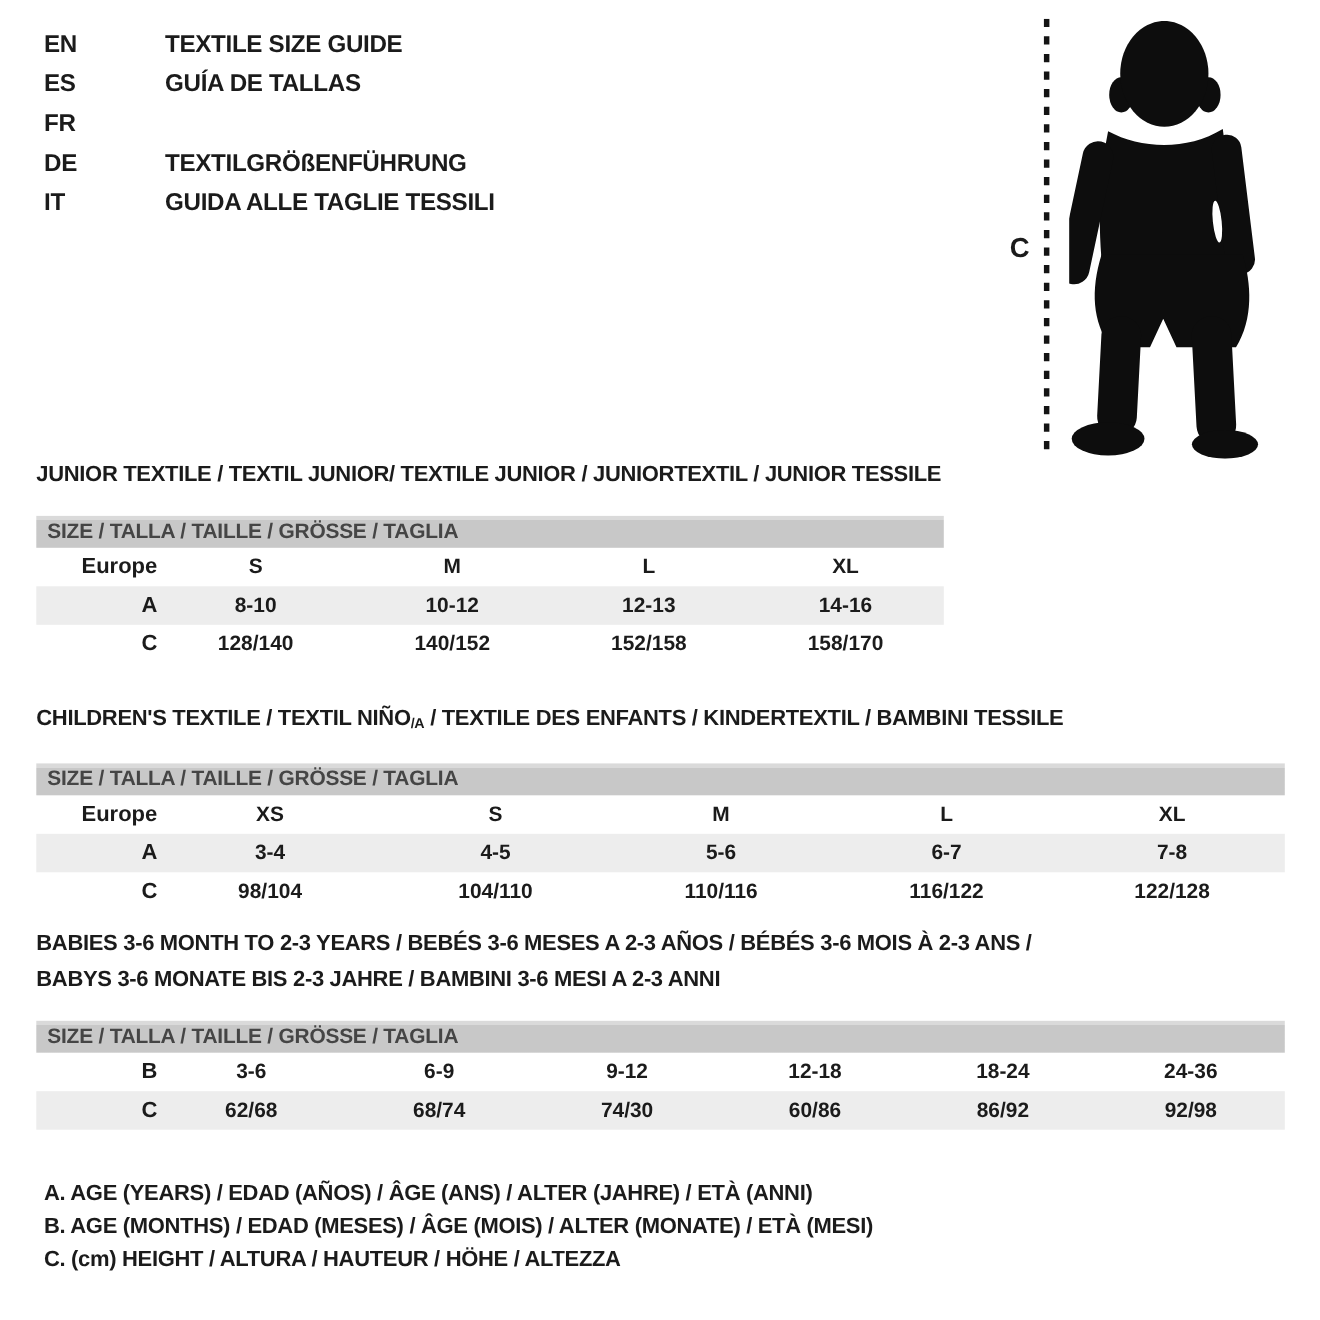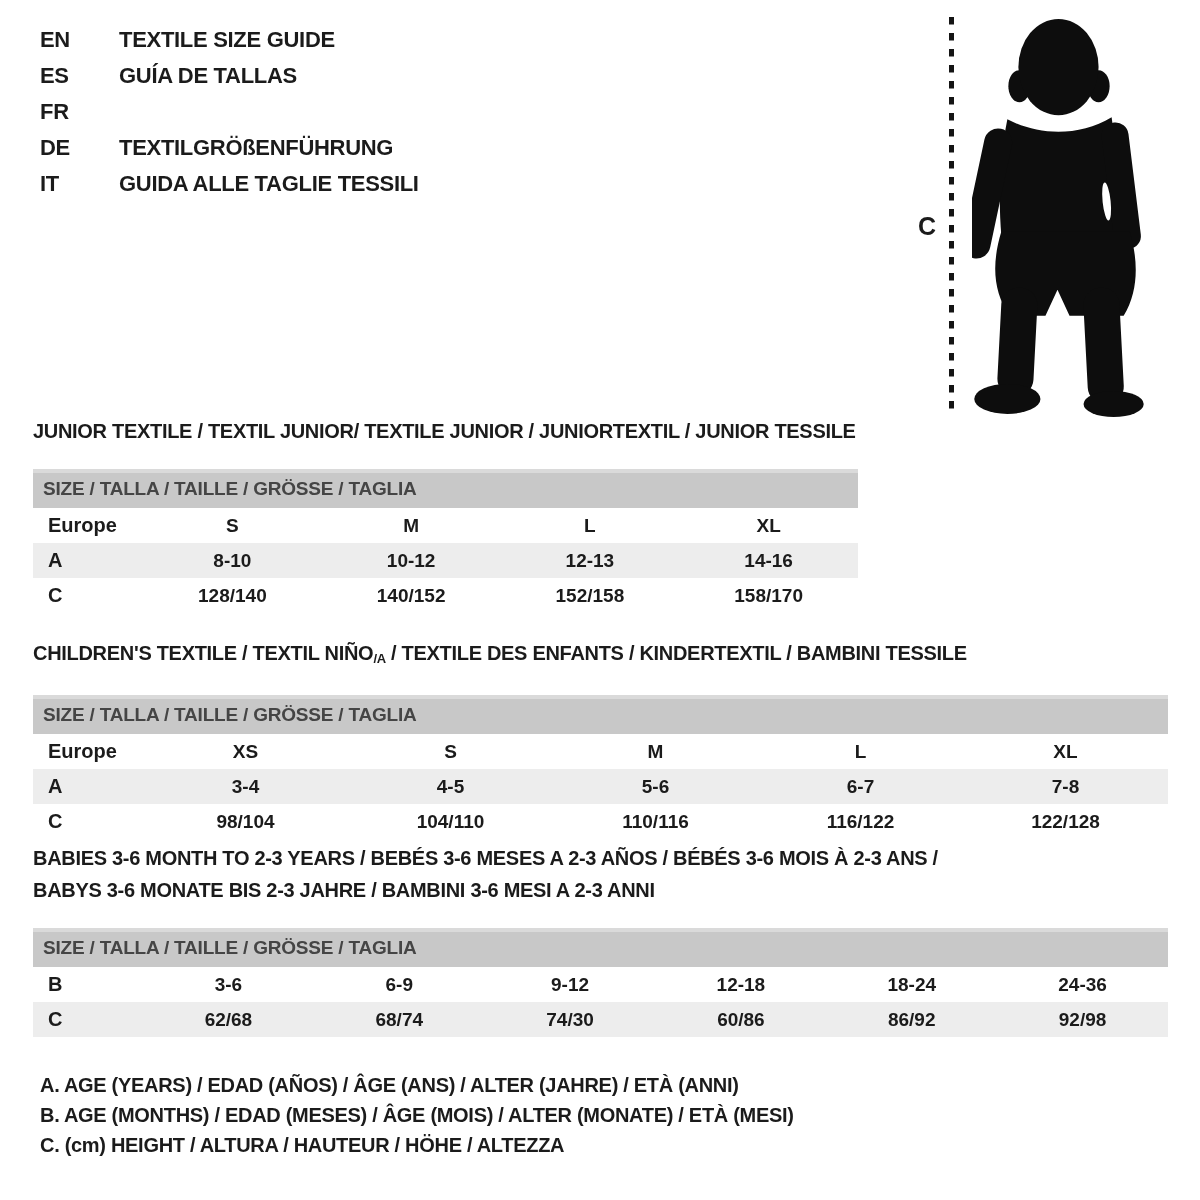--- a/index.html
+++ b/index.html
@@ -3,45 +3,45 @@
 <meta charset="utf-8">
 <style>
   html, body { margin: 0; padding: 0; background: #fff; }
   .page {
     position: relative; width: 1200px; height: 1200px; background: #ffffff;
     overflow: hidden; font-family: "Liberation Sans", "DejaVu Sans", sans-serif;
     font-weight: bold; color: #1b1b1b;
   }
   
   .lang-block { position: absolute; left: 40px; top: 28px; }
-  .lang-row { display: flex; margin-bottom: 13px; font-size: 22px; line-height: 23px; letter-spacing: -0.3px; }
+  .lang-row { display: flex; margin-bottom: 13px; font-size: 22px; line-height: 23px; letter-spacing: -0.3px; gap: 31px; }
   .lang-code { width: 79px; flex: 0 0 79px; }
   
   .figure { position: absolute; left: 900px; top: 12px; width: 290px; height: 412px; }
   .c-label { position: absolute; left: 18px; top: 200px; font-size: 25px; }
   .dash-line { position: absolute; left: 47px; top: 5px; }
   .toddler { position: absolute; left: 72px; top: 7px; }
   
   .sec { position: absolute; left: 33px; }
   .sec-junior { top: 418px; width: 825px; }
   .sec-children { top: 640px; width: 1135px; }
   .sec-babies { top: 845px; width: 1135px; }
   .sec-title { font-size: 20px; line-height: 26px; letter-spacing: -0.3px; }
   .sec-title .subscript { font-size: 13px; vertical-align: -3px; }
   .sec-title2 { margin-top: 6px; }
   .bar {
-    margin-top: 25px; height: 39px;
+    margin-top: 25px; height: 29px;
     background: linear-gradient(#dadada 0 4px, #c8c8c8 4px);
     display: flex; align-items: center; padding-left: 10px; box-sizing: border-box;
     color: #454545; font-size: 19px; letter-spacing: -0.2px;
   }
   .sec-children .bar { margin-top: 23px; }
   .trow { display: flex; align-items: center; height: 35px; font-size: 19px; }
   .trow.shaded { background: #ededed; }
-  .tlabel { flex: 0 0 95px; width: 95px; padding-left: 15px; font-size: 20px; }
+  .tlabel { flex: 0 0 95px; width: 95px; padding-left: 15px; font-size: 20px; text-align: right; }
   .tcell { flex: 1; text-align: center; }
   
   .legend { position: absolute; left: 40px; top: 1074px; }
   .legend-line { font-size: 20px; line-height: 22px; margin-bottom: 8px; letter-spacing: -0.3px; }
 </style>
 </head>
 <body>
 
 <div class="page">
 

